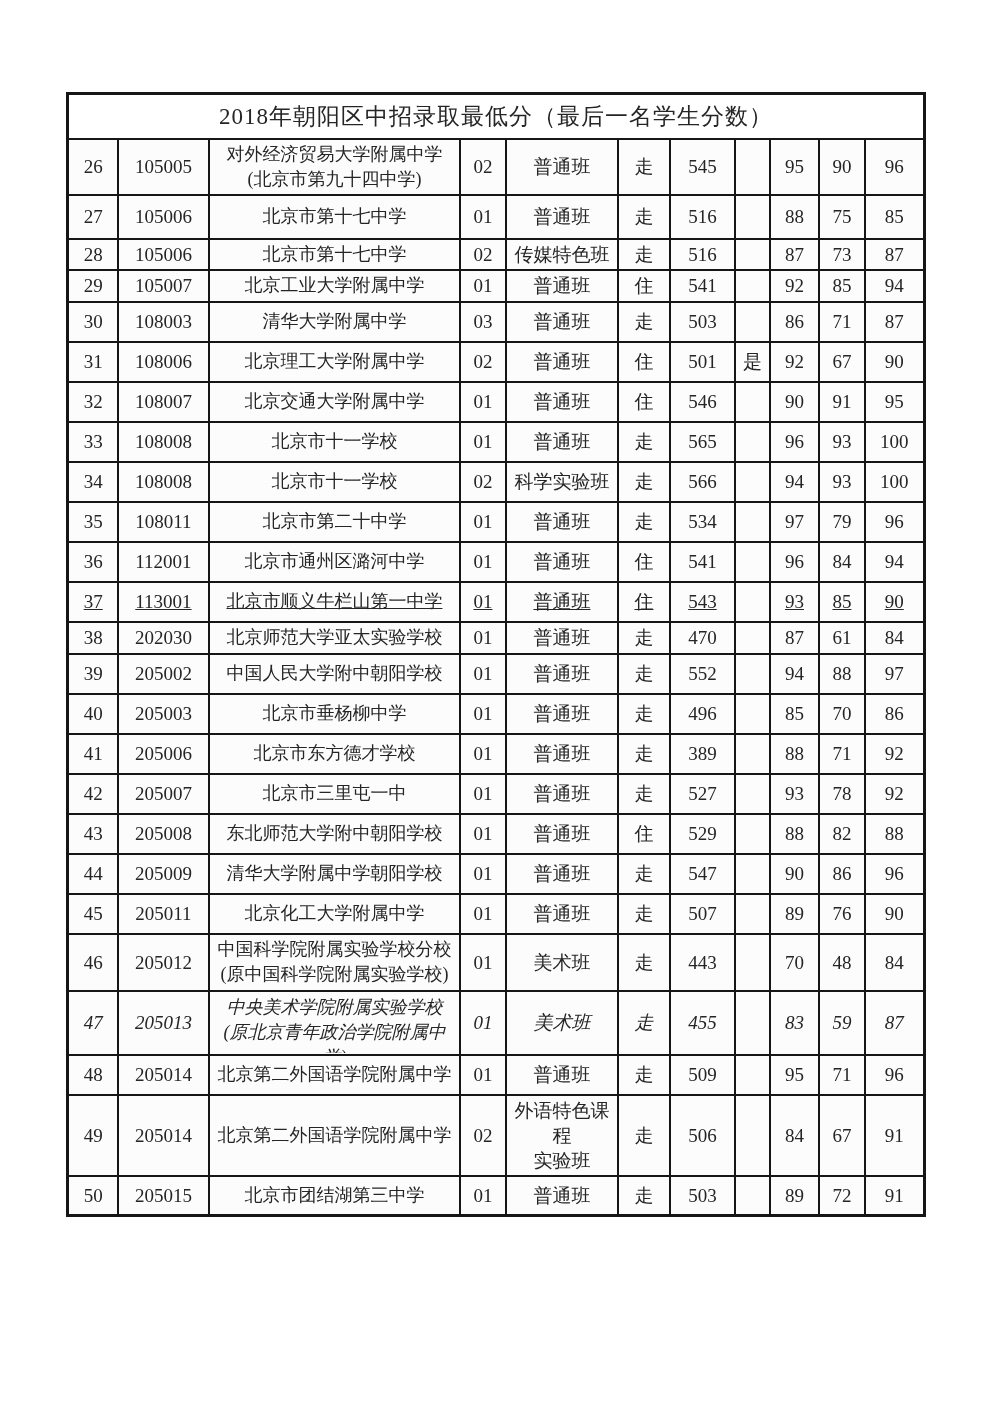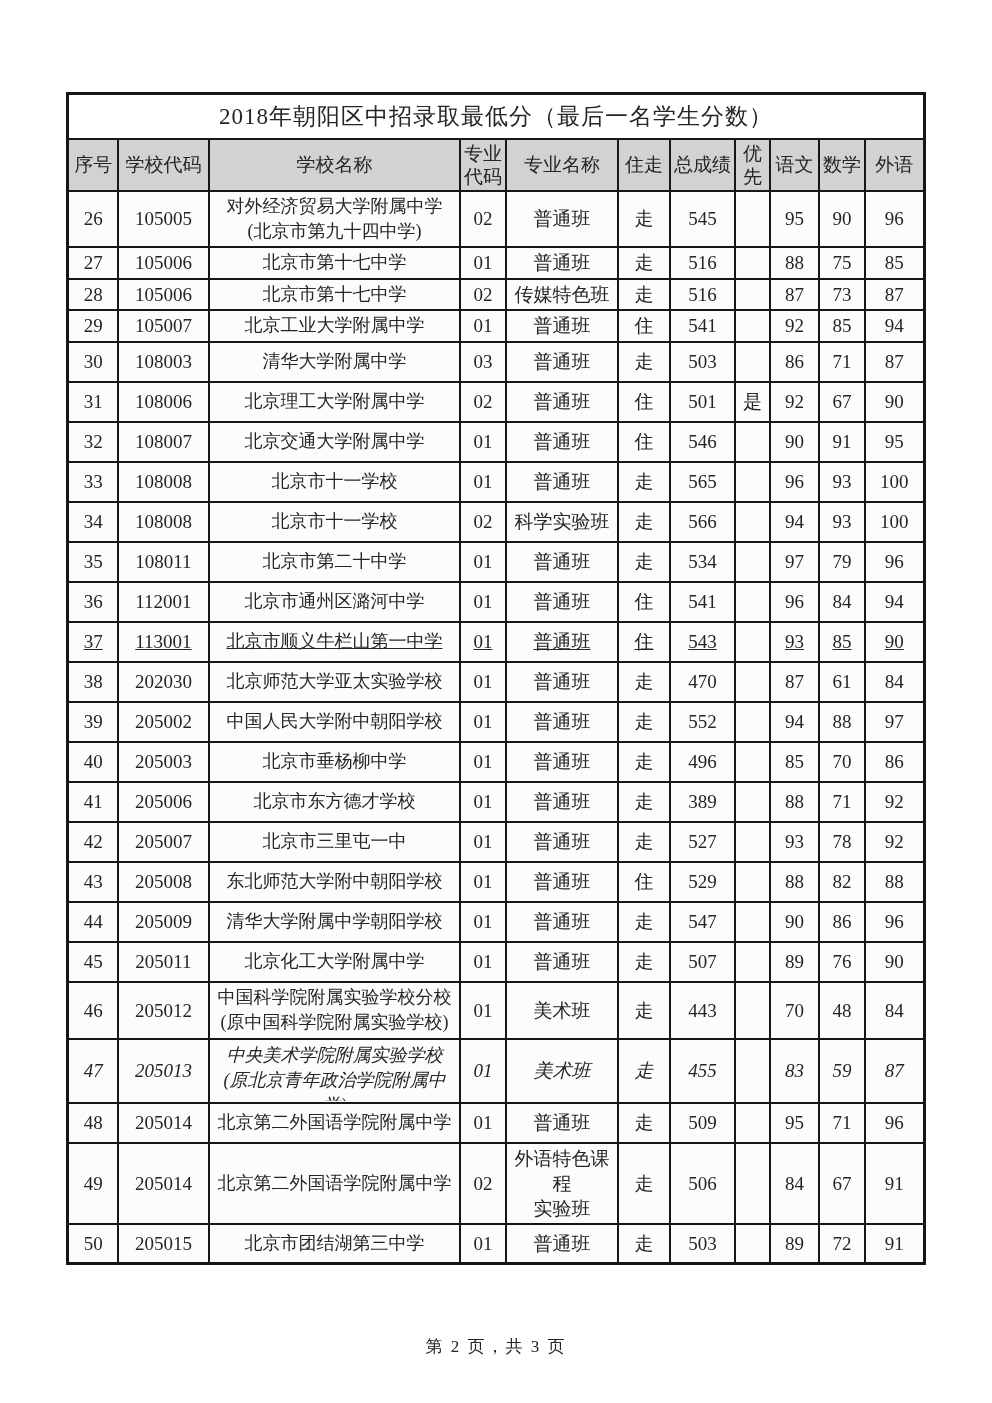--- a/index.html
+++ b/index.html
@@ -81,33 +81,20 @@
       <col style="width:65px">
         <col style="width:35px">
         <col style="width:49px">
       <col style="width:46px">
         <col style="width:59px">
     </colgroup>
     <thead>
       <tr>
         <th class="title-cell" colspan="11">2018年朝阳区中招录取最低分（最后一名学生分数）</th>
       </tr>
-      <tr id="header-row">
-          <th class="hcell">序号</th>
-          <th class="hcell">学校代码</th>
-          <th class="hcell">学校名称</th>
-          <th class="hcell">专业代码</th>
-          <th class="hcell">专业名称</th>
-          <th class="hcell">住走</th>
-          <th class="hcell">总成绩</th>
-          <th class="hcell">优先</th>
-          <th class="hcell">语文</th>
-          <th class="hcell">数学</th>
-          <th class="hcell">外语</th>
-        </tr>
     </thead>
     <tbody id="table-body">
         <tr style="height: 56px; font-family: Liberation Serif, serif;">
           <td class="c0">
             <div class="cellin">26</div>
           </td>
           <td class="c1">
             <div class="cellin">105005</div>
           </td>
           <td class="c2">
@@ -132,406 +119,406 @@
           <td class="c8">
             <div class="cellin">95</div>
           </td>
           <td class="c9">
             <div class="cellin">90</div>
           </td>
           <td class="c10">
             <div class="cellin">96</div>
           </td>
         </tr>
+        <tr style="height: 44px;">
+          <td class="c0">
+            <div class="cellin">27</div>
+          </td>
+          <td class="c1">
+            <div class="cellin">105006</div>
+          </td>
+          <td class="c2">
+            <div class="cellin">北京市第十七中学</div>
+          </td>
+          <td class="c3">
+            <div class="cellin">01</div>
+          </td>
+          <td class="c4">
+            <div class="cellin">普通班</div>
+          </td>
+          <td class="c5">
+            <div class="cellin">走</div>
+          </td>
+          <td class="c6">
+            <div class="cellin">516</div>
+          </td>
+          <td class="c7">
+            <div class="cellin"></div>
+          </td>
+          <td class="c8">
+            <div class="cellin">88</div>
+          </td>
+          <td class="c9">
+            <div class="cellin">75</div>
+          </td>
+          <td class="c10">
+            <div class="cellin">85</div>
+          </td>
+        </tr>
+        <tr style="height: 24px;">
+          <td class="c0">
+            <div class="cellin">28</div>
+          </td>
+          <td class="c1">
+            <div class="cellin">105006</div>
+          </td>
+          <td class="c2">
+            <div class="cellin">北京市第十七中学</div>
+          </td>
+          <td class="c3">
+            <div class="cellin">02</div>
+          </td>
+          <td class="c4">
+            <div class="cellin">传媒特色班</div>
+          </td>
+          <td class="c5">
+            <div class="cellin">走</div>
+          </td>
+          <td class="c6">
+            <div class="cellin">516</div>
+          </td>
+          <td class="c7">
+            <div class="cellin"></div>
+          </td>
+          <td class="c8">
+            <div class="cellin">87</div>
+          </td>
+          <td class="c9">
+            <div class="cellin">73</div>
+          </td>
+          <td class="c10">
+            <div class="cellin">87</div>
+          </td>
+        </tr>
         <tr style="height: 32px;">
           <td class="c0">
-            <div class="cellin">27</div>
-          </td>
-          <td class="c1">
-            <div class="cellin">105006</div>
-          </td>
-          <td class="c2">
-            <div class="cellin">北京市第十七中学</div>
-          </td>
-          <td class="c3">
-            <div class="cellin">01</div>
-          </td>
-          <td class="c4">
-            <div class="cellin">普通班</div>
-          </td>
-          <td class="c5">
-            <div class="cellin">走</div>
-          </td>
-          <td class="c6">
-            <div class="cellin">516</div>
-          </td>
-          <td class="c7">
-            <div class="cellin"></div>
-          </td>
-          <td class="c8">
-            <div class="cellin">88</div>
-          </td>
-          <td class="c9">
-            <div class="cellin">75</div>
-          </td>
-          <td class="c10">
+            <div class="cellin">29</div>
+          </td>
+          <td class="c1">
+            <div class="cellin">105007</div>
+          </td>
+          <td class="c2">
+            <div class="cellin">北京工业大学附属中学</div>
+          </td>
+          <td class="c3">
+            <div class="cellin">01</div>
+          </td>
+          <td class="c4">
+            <div class="cellin">普通班</div>
+          </td>
+          <td class="c5">
+            <div class="cellin">住</div>
+          </td>
+          <td class="c6">
+            <div class="cellin">541</div>
+          </td>
+          <td class="c7">
+            <div class="cellin"></div>
+          </td>
+          <td class="c8">
+            <div class="cellin">92</div>
+          </td>
+          <td class="c9">
             <div class="cellin">85</div>
           </td>
-        </tr>
-        <tr style="height: 24px;">
-          <td class="c0">
-            <div class="cellin">28</div>
-          </td>
-          <td class="c1">
-            <div class="cellin">105006</div>
-          </td>
-          <td class="c2">
-            <div class="cellin">北京市第十七中学</div>
+          <td class="c10">
+            <div class="cellin">94</div>
+          </td>
+        </tr>
+        <tr style="height: 40px;">
+          <td class="c0">
+            <div class="cellin">30</div>
+          </td>
+          <td class="c1">
+            <div class="cellin">108003</div>
+          </td>
+          <td class="c2">
+            <div class="cellin">清华大学附属中学</div>
+          </td>
+          <td class="c3">
+            <div class="cellin">03</div>
+          </td>
+          <td class="c4">
+            <div class="cellin">普通班</div>
+          </td>
+          <td class="c5">
+            <div class="cellin">走</div>
+          </td>
+          <td class="c6">
+            <div class="cellin">503</div>
+          </td>
+          <td class="c7">
+            <div class="cellin"></div>
+          </td>
+          <td class="c8">
+            <div class="cellin">86</div>
+          </td>
+          <td class="c9">
+            <div class="cellin">71</div>
+          </td>
+          <td class="c10">
+            <div class="cellin">87</div>
+          </td>
+        </tr>
+        <tr style="height: 40px;">
+          <td class="c0">
+            <div class="cellin">31</div>
+          </td>
+          <td class="c1">
+            <div class="cellin">108006</div>
+          </td>
+          <td class="c2">
+            <div class="cellin">北京理工大学附属中学</div>
           </td>
           <td class="c3">
             <div class="cellin">02</div>
           </td>
           <td class="c4">
-            <div class="cellin">传媒特色班</div>
-          </td>
-          <td class="c5">
-            <div class="cellin">走</div>
-          </td>
-          <td class="c6">
-            <div class="cellin">516</div>
-          </td>
-          <td class="c7">
-            <div class="cellin"></div>
-          </td>
-          <td class="c8">
-            <div class="cellin">87</div>
-          </td>
-          <td class="c9">
-            <div class="cellin">73</div>
-          </td>
-          <td class="c10">
-            <div class="cellin">87</div>
+            <div class="cellin">普通班</div>
+          </td>
+          <td class="c5">
+            <div class="cellin">住</div>
+          </td>
+          <td class="c6">
+            <div class="cellin">501</div>
+          </td>
+          <td class="c7">
+            <div class="cellin">是</div>
+          </td>
+          <td class="c8">
+            <div class="cellin">92</div>
+          </td>
+          <td class="c9">
+            <div class="cellin">67</div>
+          </td>
+          <td class="c10">
+            <div class="cellin">90</div>
+          </td>
+        </tr>
+        <tr style="height: 40px;">
+          <td class="c0">
+            <div class="cellin">32</div>
+          </td>
+          <td class="c1">
+            <div class="cellin">108007</div>
+          </td>
+          <td class="c2">
+            <div class="cellin">北京交通大学附属中学</div>
+          </td>
+          <td class="c3">
+            <div class="cellin">01</div>
+          </td>
+          <td class="c4">
+            <div class="cellin">普通班</div>
+          </td>
+          <td class="c5">
+            <div class="cellin">住</div>
+          </td>
+          <td class="c6">
+            <div class="cellin">546</div>
+          </td>
+          <td class="c7">
+            <div class="cellin"></div>
+          </td>
+          <td class="c8">
+            <div class="cellin">90</div>
+          </td>
+          <td class="c9">
+            <div class="cellin">91</div>
+          </td>
+          <td class="c10">
+            <div class="cellin">95</div>
+          </td>
+        </tr>
+        <tr style="height: 40px;">
+          <td class="c0">
+            <div class="cellin">33</div>
+          </td>
+          <td class="c1">
+            <div class="cellin">108008</div>
+          </td>
+          <td class="c2">
+            <div class="cellin">北京市十一学校</div>
+          </td>
+          <td class="c3">
+            <div class="cellin">01</div>
+          </td>
+          <td class="c4">
+            <div class="cellin">普通班</div>
+          </td>
+          <td class="c5">
+            <div class="cellin">走</div>
+          </td>
+          <td class="c6">
+            <div class="cellin">565</div>
+          </td>
+          <td class="c7">
+            <div class="cellin"></div>
+          </td>
+          <td class="c8">
+            <div class="cellin">96</div>
+          </td>
+          <td class="c9">
+            <div class="cellin">93</div>
+          </td>
+          <td class="c10">
+            <div class="cellin">100</div>
+          </td>
+        </tr>
+        <tr style="height: 40px;">
+          <td class="c0">
+            <div class="cellin">34</div>
+          </td>
+          <td class="c1">
+            <div class="cellin">108008</div>
+          </td>
+          <td class="c2">
+            <div class="cellin">北京市十一学校</div>
+          </td>
+          <td class="c3">
+            <div class="cellin">02</div>
+          </td>
+          <td class="c4">
+            <div class="cellin">科学实验班</div>
+          </td>
+          <td class="c5">
+            <div class="cellin">走</div>
+          </td>
+          <td class="c6">
+            <div class="cellin">566</div>
+          </td>
+          <td class="c7">
+            <div class="cellin"></div>
+          </td>
+          <td class="c8">
+            <div class="cellin">94</div>
+          </td>
+          <td class="c9">
+            <div class="cellin">93</div>
+          </td>
+          <td class="c10">
+            <div class="cellin">100</div>
+          </td>
+        </tr>
+        <tr style="height: 40px;">
+          <td class="c0">
+            <div class="cellin">35</div>
+          </td>
+          <td class="c1">
+            <div class="cellin">108011</div>
+          </td>
+          <td class="c2">
+            <div class="cellin">北京市第二十中学</div>
+          </td>
+          <td class="c3">
+            <div class="cellin">01</div>
+          </td>
+          <td class="c4">
+            <div class="cellin">普通班</div>
+          </td>
+          <td class="c5">
+            <div class="cellin">走</div>
+          </td>
+          <td class="c6">
+            <div class="cellin">534</div>
+          </td>
+          <td class="c7">
+            <div class="cellin"></div>
+          </td>
+          <td class="c8">
+            <div class="cellin">97</div>
+          </td>
+          <td class="c9">
+            <div class="cellin">79</div>
+          </td>
+          <td class="c10">
+            <div class="cellin">96</div>
+          </td>
+        </tr>
+        <tr style="height: 40px;">
+          <td class="c0">
+            <div class="cellin">36</div>
+          </td>
+          <td class="c1">
+            <div class="cellin">112001</div>
+          </td>
+          <td class="c2">
+            <div class="cellin">北京市通州区潞河中学</div>
+          </td>
+          <td class="c3">
+            <div class="cellin">01</div>
+          </td>
+          <td class="c4">
+            <div class="cellin">普通班</div>
+          </td>
+          <td class="c5">
+            <div class="cellin">住</div>
+          </td>
+          <td class="c6">
+            <div class="cellin">541</div>
+          </td>
+          <td class="c7">
+            <div class="cellin"></div>
+          </td>
+          <td class="c8">
+            <div class="cellin">96</div>
+          </td>
+          <td class="c9">
+            <div class="cellin">84</div>
+          </td>
+          <td class="c10">
+            <div class="cellin">94</div>
+          </td>
+        </tr>
+        <tr style="height: 40px; text-decoration: underline;">
+          <td class="c0">
+            <div class="cellin">37</div>
+          </td>
+          <td class="c1">
+            <div class="cellin">113001</div>
+          </td>
+          <td class="c2">
+            <div class="cellin">北京市顺义牛栏山第一中学</div>
+          </td>
+          <td class="c3">
+            <div class="cellin">01</div>
+          </td>
+          <td class="c4">
+            <div class="cellin">普通班</div>
+          </td>
+          <td class="c5">
+            <div class="cellin">住</div>
+          </td>
+          <td class="c6">
+            <div class="cellin">543</div>
+          </td>
+          <td class="c7">
+            <div class="cellin"></div>
+          </td>
+          <td class="c8">
+            <div class="cellin">93</div>
+          </td>
+          <td class="c9">
+            <div class="cellin">85</div>
+          </td>
+          <td class="c10">
+            <div class="cellin">90</div>
           </td>
         </tr>
         <tr style="height: 32px;">
-          <td class="c0">
-            <div class="cellin">29</div>
-          </td>
-          <td class="c1">
-            <div class="cellin">105007</div>
-          </td>
-          <td class="c2">
-            <div class="cellin">北京工业大学附属中学</div>
-          </td>
-          <td class="c3">
-            <div class="cellin">01</div>
-          </td>
-          <td class="c4">
-            <div class="cellin">普通班</div>
-          </td>
-          <td class="c5">
-            <div class="cellin">住</div>
-          </td>
-          <td class="c6">
-            <div class="cellin">541</div>
-          </td>
-          <td class="c7">
-            <div class="cellin"></div>
-          </td>
-          <td class="c8">
-            <div class="cellin">92</div>
-          </td>
-          <td class="c9">
-            <div class="cellin">85</div>
-          </td>
-          <td class="c10">
-            <div class="cellin">94</div>
-          </td>
-        </tr>
-        <tr style="height: 40px;">
-          <td class="c0">
-            <div class="cellin">30</div>
-          </td>
-          <td class="c1">
-            <div class="cellin">108003</div>
-          </td>
-          <td class="c2">
-            <div class="cellin">清华大学附属中学</div>
-          </td>
-          <td class="c3">
-            <div class="cellin">03</div>
-          </td>
-          <td class="c4">
-            <div class="cellin">普通班</div>
-          </td>
-          <td class="c5">
-            <div class="cellin">走</div>
-          </td>
-          <td class="c6">
-            <div class="cellin">503</div>
-          </td>
-          <td class="c7">
-            <div class="cellin"></div>
-          </td>
-          <td class="c8">
-            <div class="cellin">86</div>
-          </td>
-          <td class="c9">
-            <div class="cellin">71</div>
-          </td>
-          <td class="c10">
-            <div class="cellin">87</div>
-          </td>
-        </tr>
-        <tr style="height: 40px;">
-          <td class="c0">
-            <div class="cellin">31</div>
-          </td>
-          <td class="c1">
-            <div class="cellin">108006</div>
-          </td>
-          <td class="c2">
-            <div class="cellin">北京理工大学附属中学</div>
-          </td>
-          <td class="c3">
-            <div class="cellin">02</div>
-          </td>
-          <td class="c4">
-            <div class="cellin">普通班</div>
-          </td>
-          <td class="c5">
-            <div class="cellin">住</div>
-          </td>
-          <td class="c6">
-            <div class="cellin">501</div>
-          </td>
-          <td class="c7">
-            <div class="cellin">是</div>
-          </td>
-          <td class="c8">
-            <div class="cellin">92</div>
-          </td>
-          <td class="c9">
-            <div class="cellin">67</div>
-          </td>
-          <td class="c10">
-            <div class="cellin">90</div>
-          </td>
-        </tr>
-        <tr style="height: 40px;">
-          <td class="c0">
-            <div class="cellin">32</div>
-          </td>
-          <td class="c1">
-            <div class="cellin">108007</div>
-          </td>
-          <td class="c2">
-            <div class="cellin">北京交通大学附属中学</div>
-          </td>
-          <td class="c3">
-            <div class="cellin">01</div>
-          </td>
-          <td class="c4">
-            <div class="cellin">普通班</div>
-          </td>
-          <td class="c5">
-            <div class="cellin">住</div>
-          </td>
-          <td class="c6">
-            <div class="cellin">546</div>
-          </td>
-          <td class="c7">
-            <div class="cellin"></div>
-          </td>
-          <td class="c8">
-            <div class="cellin">90</div>
-          </td>
-          <td class="c9">
-            <div class="cellin">91</div>
-          </td>
-          <td class="c10">
-            <div class="cellin">95</div>
-          </td>
-        </tr>
-        <tr style="height: 40px;">
-          <td class="c0">
-            <div class="cellin">33</div>
-          </td>
-          <td class="c1">
-            <div class="cellin">108008</div>
-          </td>
-          <td class="c2">
-            <div class="cellin">北京市十一学校</div>
-          </td>
-          <td class="c3">
-            <div class="cellin">01</div>
-          </td>
-          <td class="c4">
-            <div class="cellin">普通班</div>
-          </td>
-          <td class="c5">
-            <div class="cellin">走</div>
-          </td>
-          <td class="c6">
-            <div class="cellin">565</div>
-          </td>
-          <td class="c7">
-            <div class="cellin"></div>
-          </td>
-          <td class="c8">
-            <div class="cellin">96</div>
-          </td>
-          <td class="c9">
-            <div class="cellin">93</div>
-          </td>
-          <td class="c10">
-            <div class="cellin">100</div>
-          </td>
-        </tr>
-        <tr style="height: 40px;">
-          <td class="c0">
-            <div class="cellin">34</div>
-          </td>
-          <td class="c1">
-            <div class="cellin">108008</div>
-          </td>
-          <td class="c2">
-            <div class="cellin">北京市十一学校</div>
-          </td>
-          <td class="c3">
-            <div class="cellin">02</div>
-          </td>
-          <td class="c4">
-            <div class="cellin">科学实验班</div>
-          </td>
-          <td class="c5">
-            <div class="cellin">走</div>
-          </td>
-          <td class="c6">
-            <div class="cellin">566</div>
-          </td>
-          <td class="c7">
-            <div class="cellin"></div>
-          </td>
-          <td class="c8">
-            <div class="cellin">94</div>
-          </td>
-          <td class="c9">
-            <div class="cellin">93</div>
-          </td>
-          <td class="c10">
-            <div class="cellin">100</div>
-          </td>
-        </tr>
-        <tr style="height: 40px;">
-          <td class="c0">
-            <div class="cellin">35</div>
-          </td>
-          <td class="c1">
-            <div class="cellin">108011</div>
-          </td>
-          <td class="c2">
-            <div class="cellin">北京市第二十中学</div>
-          </td>
-          <td class="c3">
-            <div class="cellin">01</div>
-          </td>
-          <td class="c4">
-            <div class="cellin">普通班</div>
-          </td>
-          <td class="c5">
-            <div class="cellin">走</div>
-          </td>
-          <td class="c6">
-            <div class="cellin">534</div>
-          </td>
-          <td class="c7">
-            <div class="cellin"></div>
-          </td>
-          <td class="c8">
-            <div class="cellin">97</div>
-          </td>
-          <td class="c9">
-            <div class="cellin">79</div>
-          </td>
-          <td class="c10">
-            <div class="cellin">96</div>
-          </td>
-        </tr>
-        <tr style="height: 40px;">
-          <td class="c0">
-            <div class="cellin">36</div>
-          </td>
-          <td class="c1">
-            <div class="cellin">112001</div>
-          </td>
-          <td class="c2">
-            <div class="cellin">北京市通州区潞河中学</div>
-          </td>
-          <td class="c3">
-            <div class="cellin">01</div>
-          </td>
-          <td class="c4">
-            <div class="cellin">普通班</div>
-          </td>
-          <td class="c5">
-            <div class="cellin">住</div>
-          </td>
-          <td class="c6">
-            <div class="cellin">541</div>
-          </td>
-          <td class="c7">
-            <div class="cellin"></div>
-          </td>
-          <td class="c8">
-            <div class="cellin">96</div>
-          </td>
-          <td class="c9">
-            <div class="cellin">84</div>
-          </td>
-          <td class="c10">
-            <div class="cellin">94</div>
-          </td>
-        </tr>
-        <tr style="height: 40px; text-decoration: underline;">
-          <td class="c0">
-            <div class="cellin">37</div>
-          </td>
-          <td class="c1">
-            <div class="cellin">113001</div>
-          </td>
-          <td class="c2">
-            <div class="cellin">北京市顺义牛栏山第一中学</div>
-          </td>
-          <td class="c3">
-            <div class="cellin">01</div>
-          </td>
-          <td class="c4">
-            <div class="cellin">普通班</div>
-          </td>
-          <td class="c5">
-            <div class="cellin">住</div>
-          </td>
-          <td class="c6">
-            <div class="cellin">543</div>
-          </td>
-          <td class="c7">
-            <div class="cellin"></div>
-          </td>
-          <td class="c8">
-            <div class="cellin">93</div>
-          </td>
-          <td class="c9">
-            <div class="cellin">85</div>
-          </td>
-          <td class="c10">
-            <div class="cellin">90</div>
-          </td>
-        </tr>
-        <tr style="height: 40px;">
           <td class="c0">
             <div class="cellin">38</div>
           </td>
           <td class="c1">
             <div class="cellin">202030</div>
           </td>
           <td class="c2">
             <div class="cellin">北京师范大学亚太实验学校</div>
           </td>
           <td class="c3">
@@ -978,14 +965,13 @@
           <td class="c9">
             <div class="cellin">72</div>
           </td>
           <td class="c10">
             <div class="cellin">91</div>
           </td>
         </tr>
       </tbody>
   </table>
 
-  <div class="footer">第 2 页，共 3 页</div>
 </div>
 
 </body></html>

